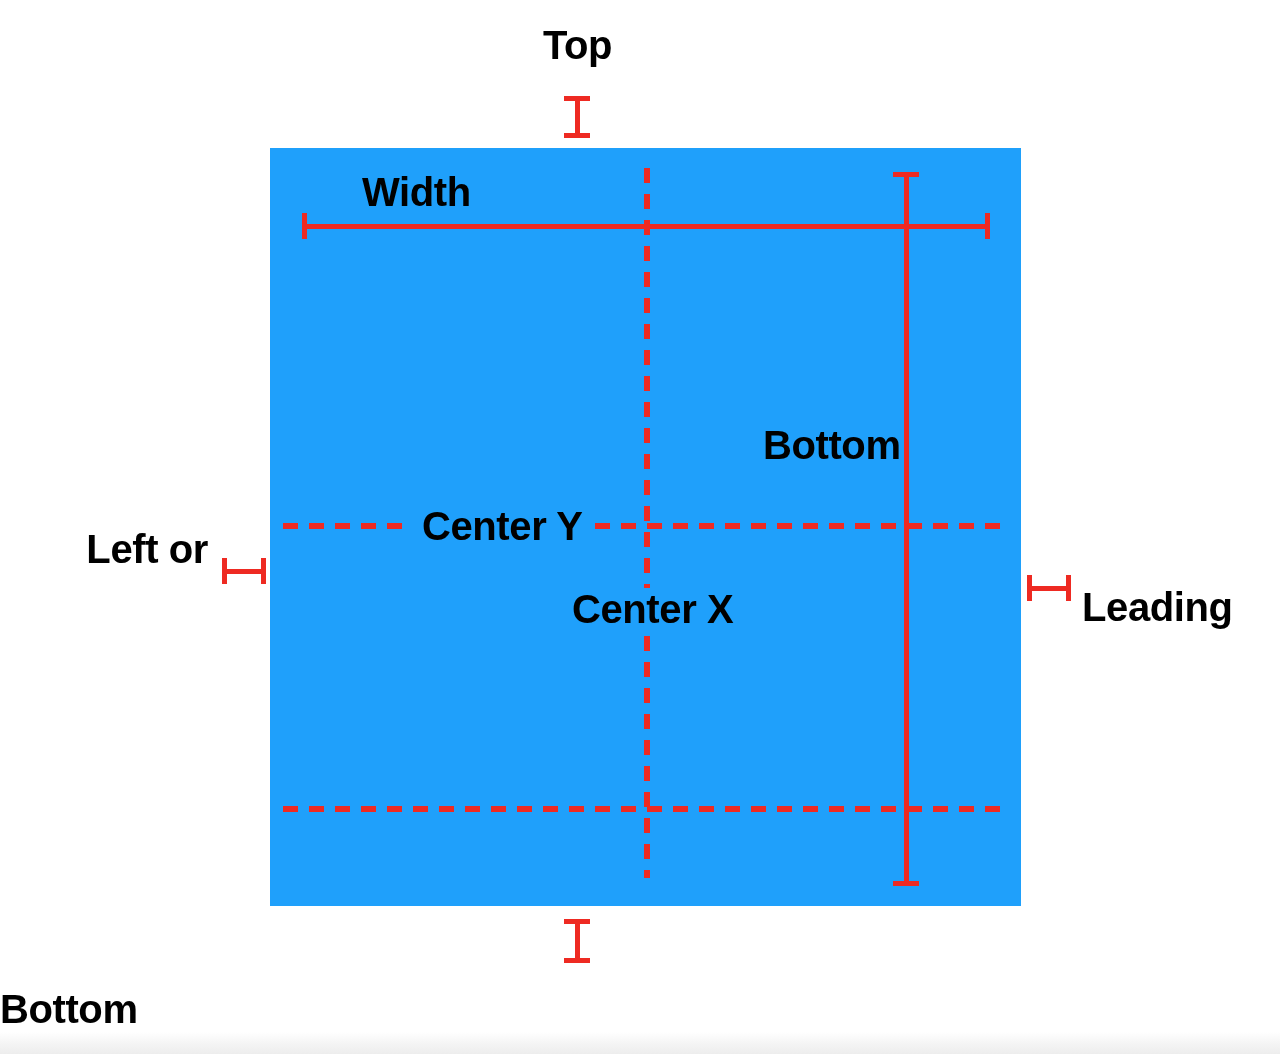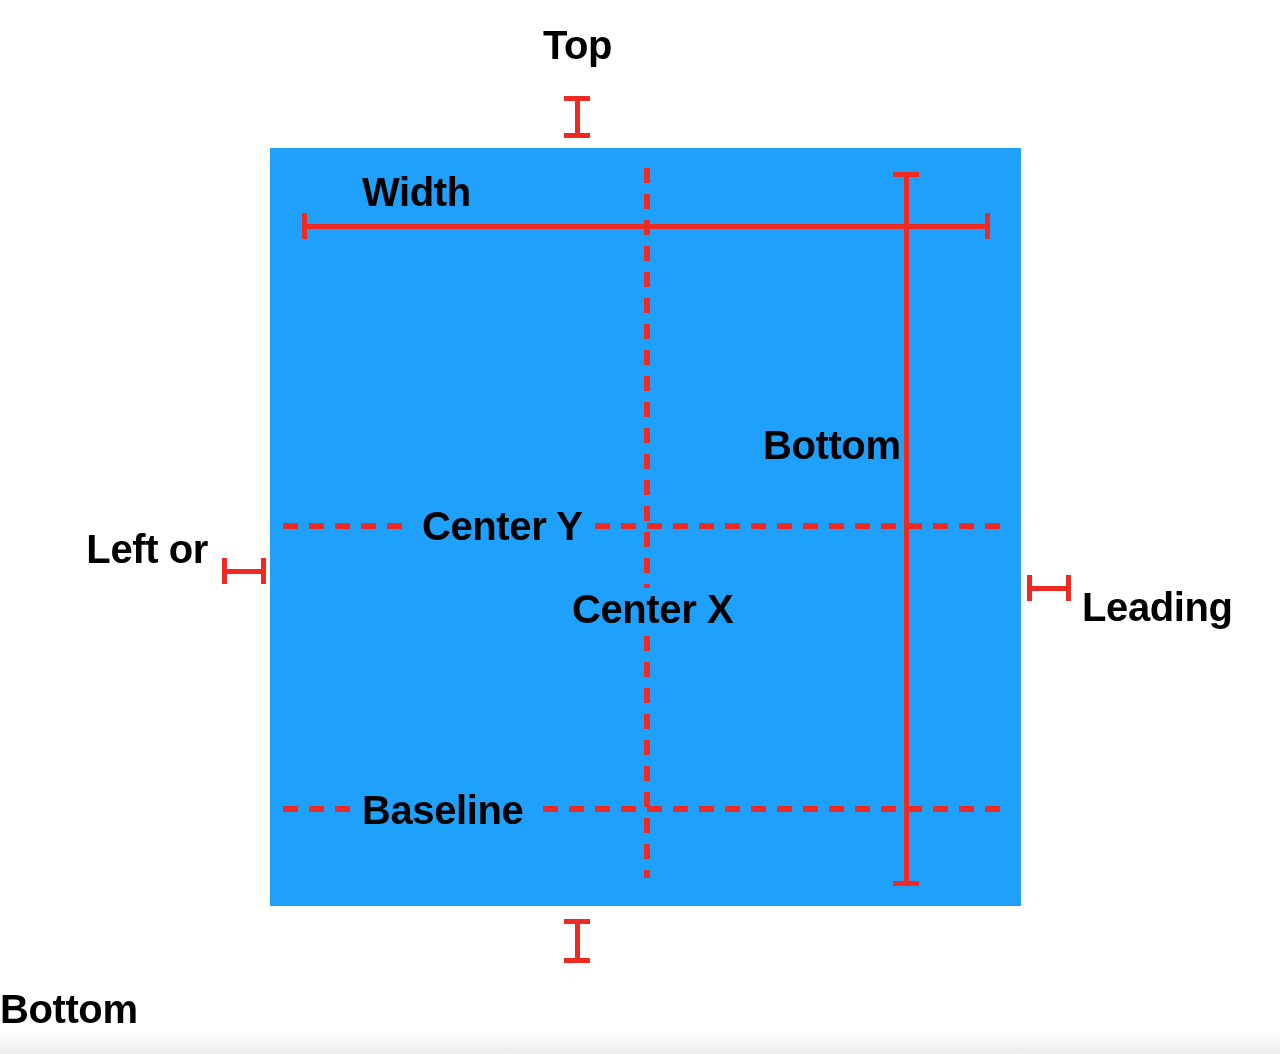--- a/index.html
+++ b/index.html
@@ -165,17 +165,16 @@
     <div class="cap-h" style="left:893px; top:881px;"></div>
   </div>
   <div class="label" id="label-height">Bottom</div>
 
   <div class="dash-h" style="left:283px; top:523px; width:728px;"></div>
   <div class="label on-line" id="label-center-y">Center Y</div>
 
   <div class="label on-line" id="label-center-x">Center X</div>
 
   <div class="dash-h" style="left:283px; top:806px; width:728px;"></div>
-  <div class="label on-line" id="label-baseline">Baseline</div>
 
   <div class="page-footer-band"></div>
 
 </div>
 
 </body></html>

